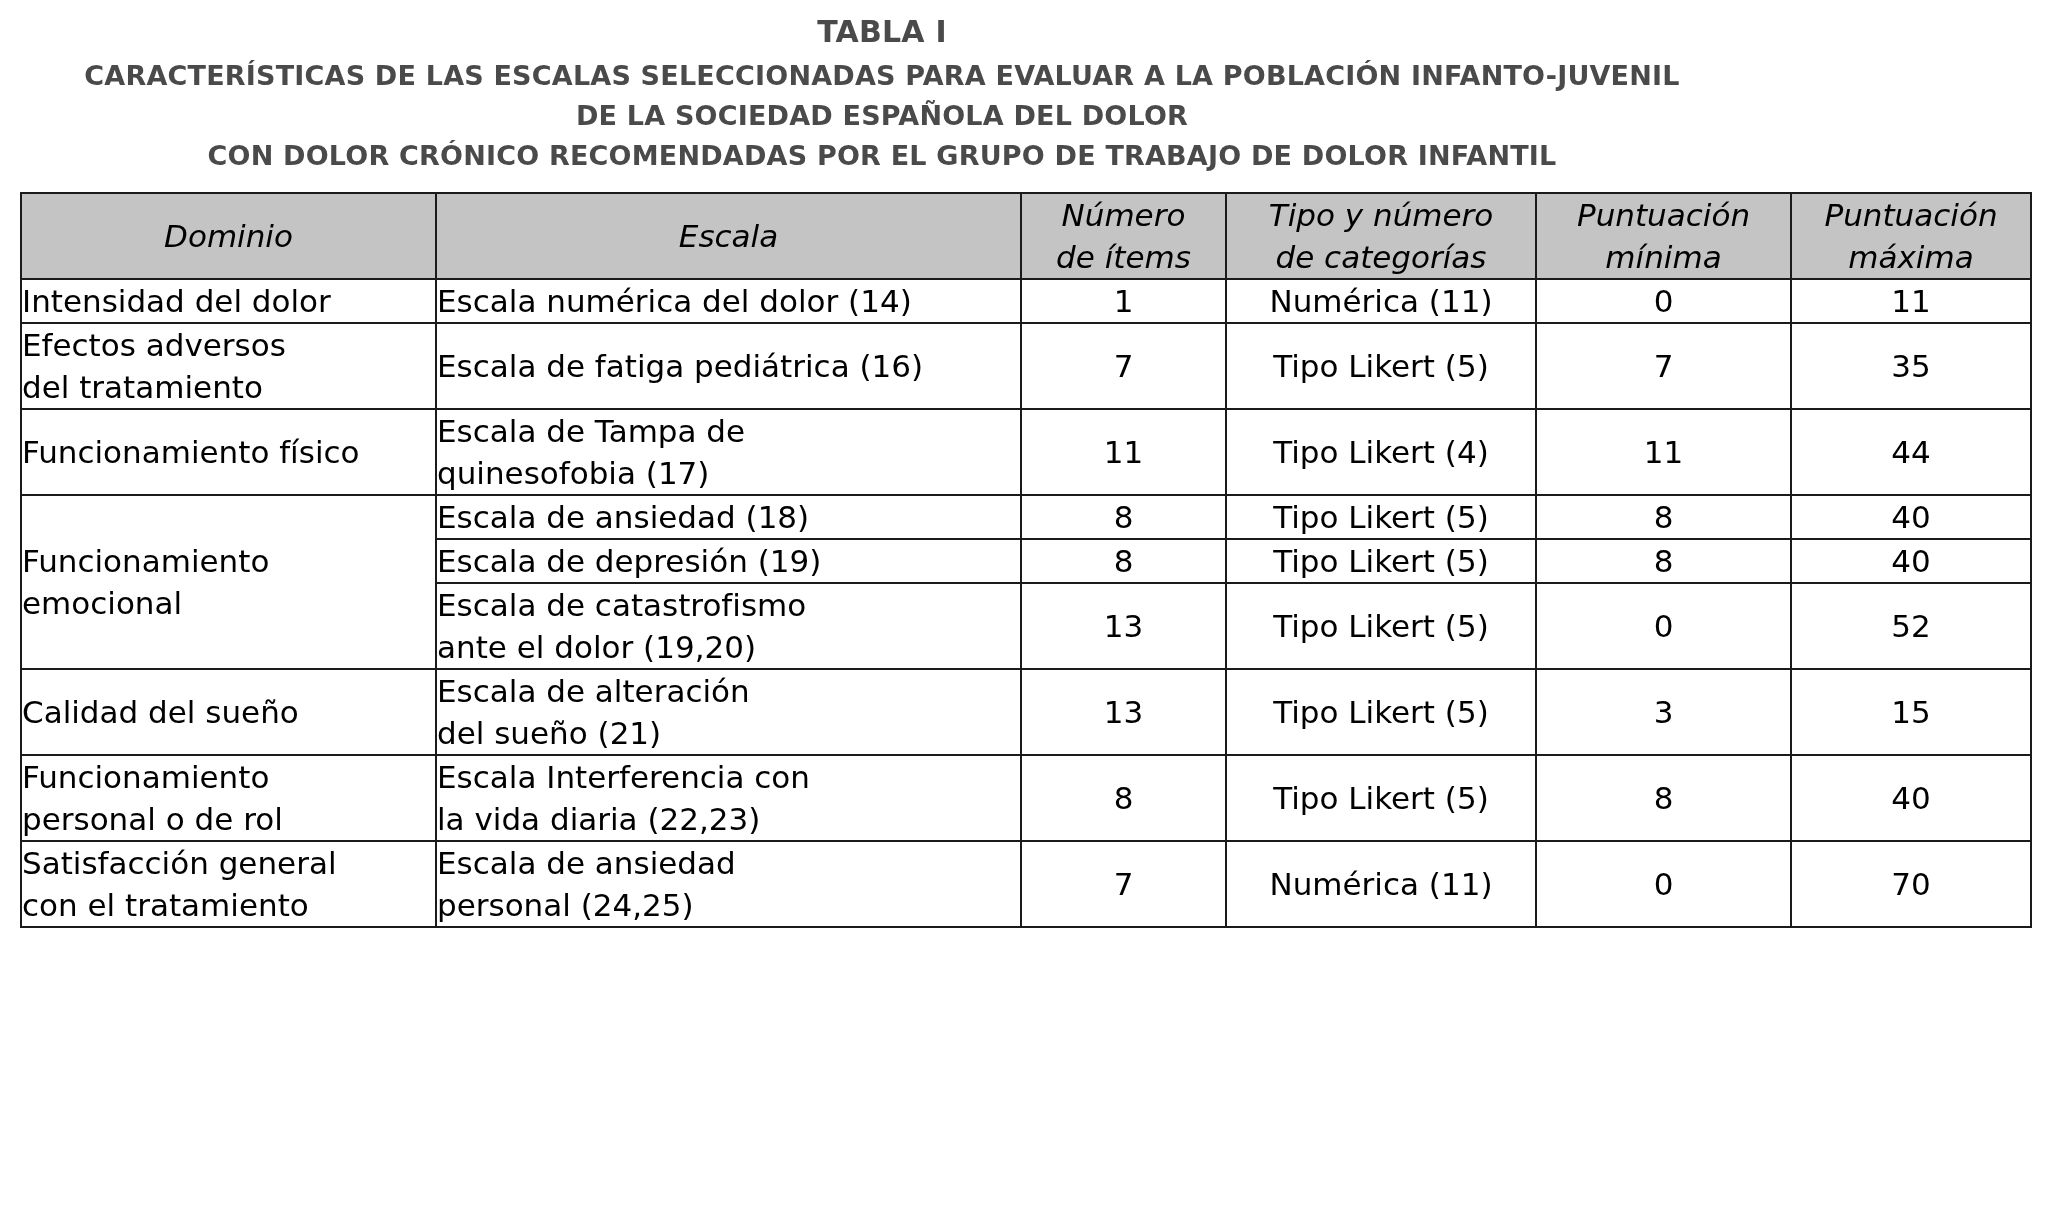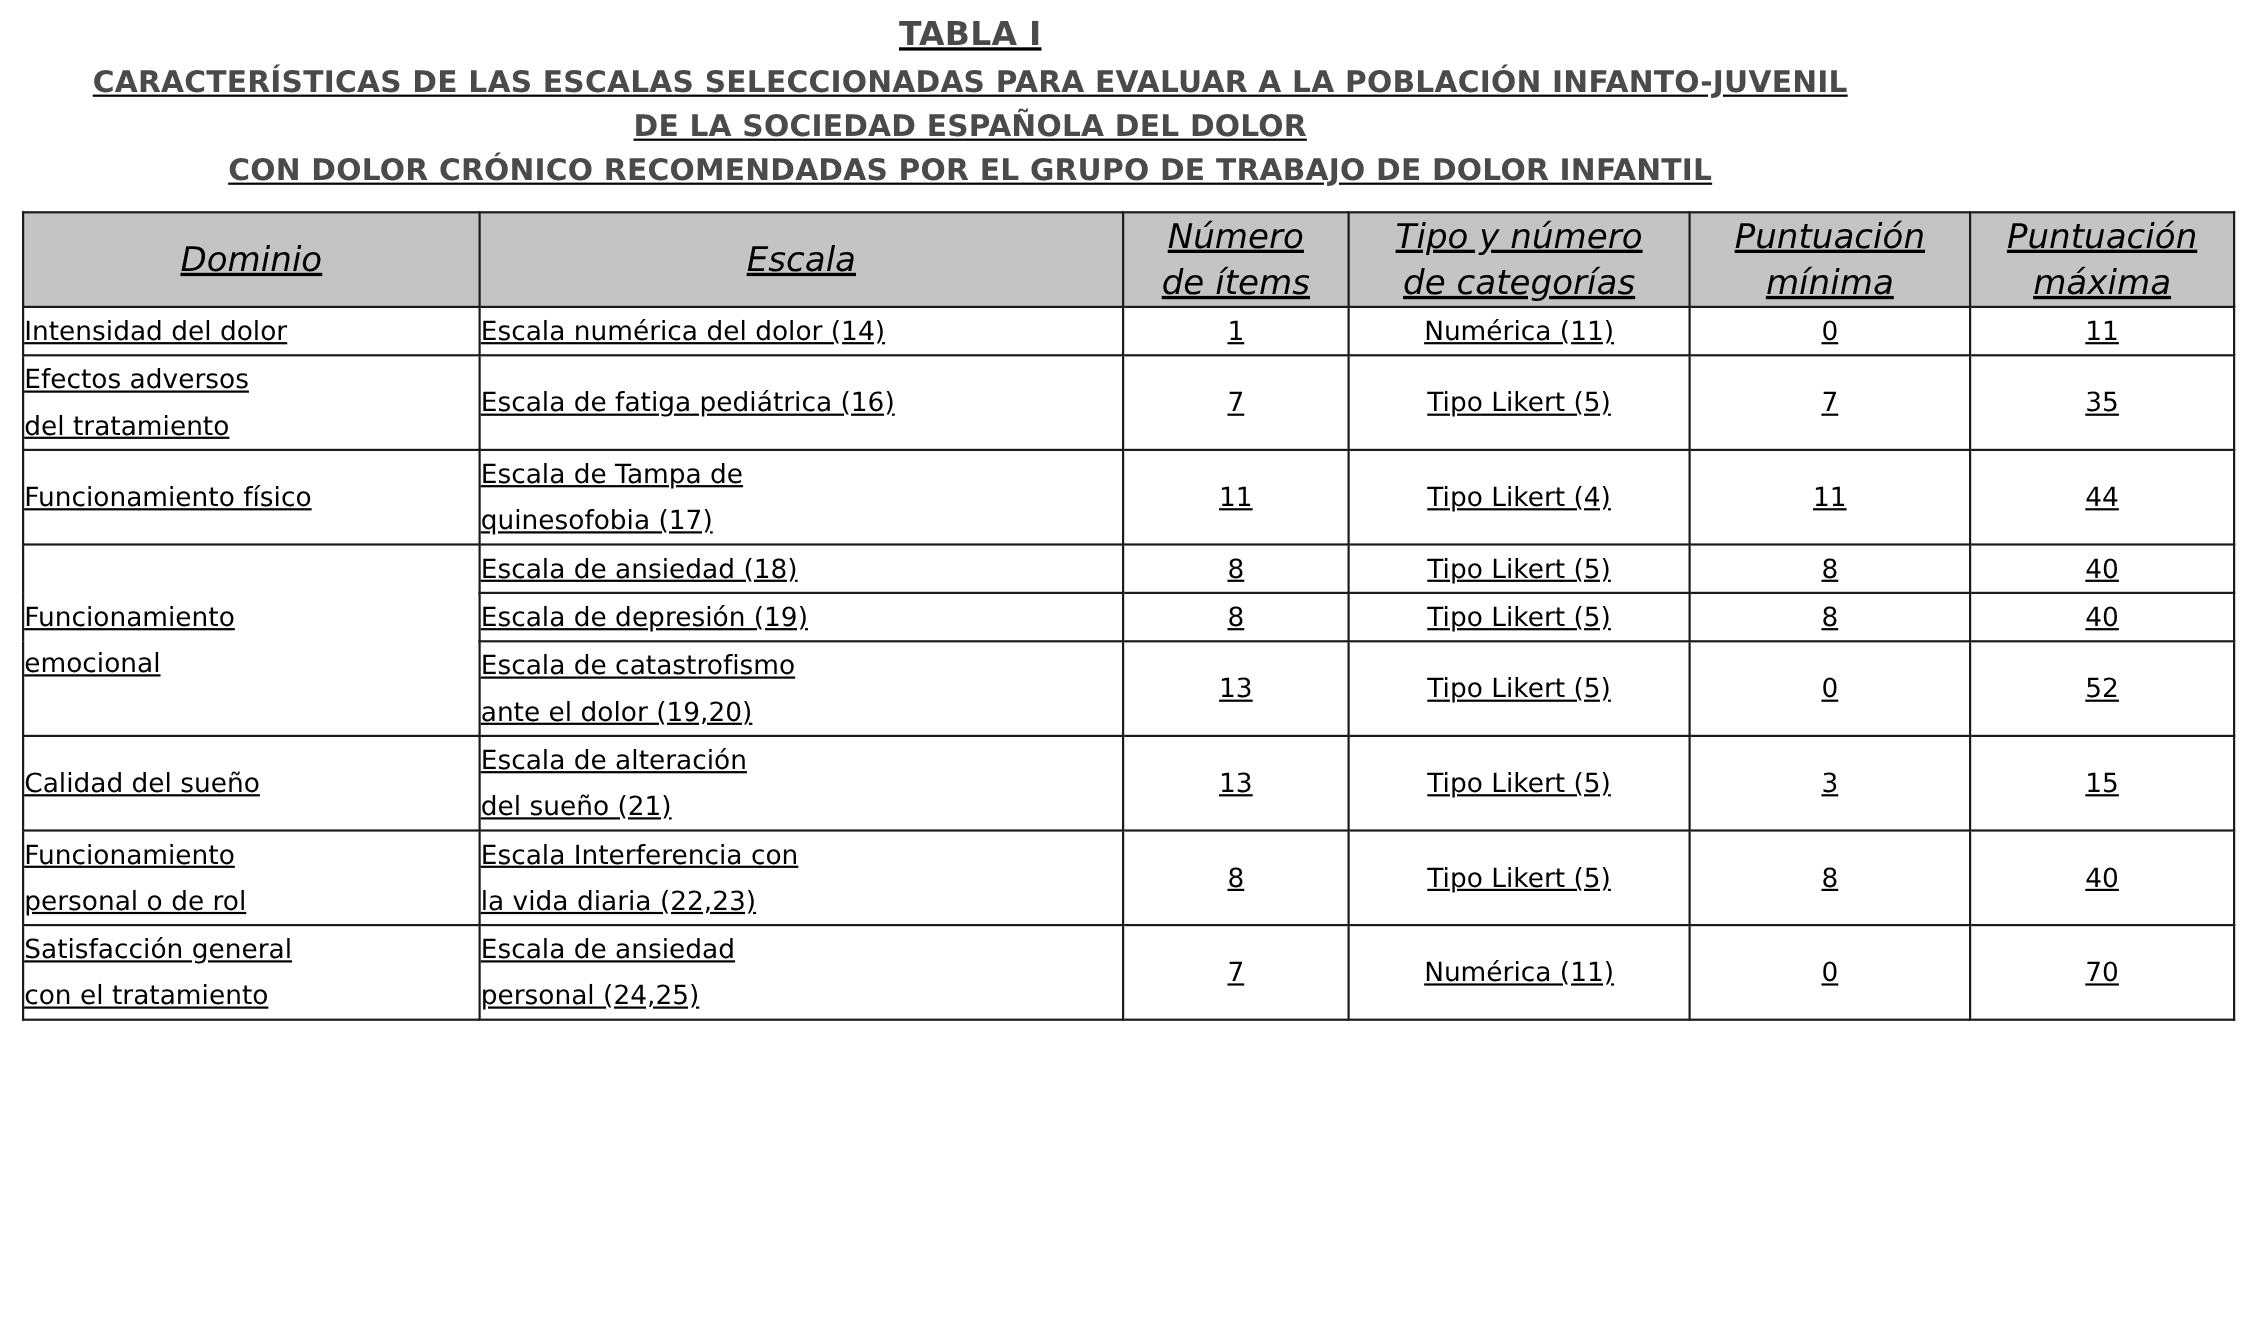--- a/index.html
+++ b/index.html
@@ -11,21 +11,20 @@
     width: 2050px;
     height: 1221px;
     font-family: "DejaVu Sans", "Liberation Sans", sans-serif;
     color: #000000;
     overflow: hidden;
   }
   .page {
     width: 1764px;
     box-sizing: border-box;
     padding: 10px 20px 0 20px;
-    text-decoration: underline;
   }
   .title-block {
     text-align: center;
     color: #4a4a4a;
     font-weight: bold;
     letter-spacing: 0.2px;
   }
   .title-main {
     font-size: 30px;
     line-height: 44px;
@@ -50,21 +49,21 @@
   thead th {
     background: #c4c4c4;
     font-style: italic;
     font-weight: normal;
     font-size: 31px;
     line-height: 42px;
     padding: 14px 8px;
     text-align: center;
   }
   .cell {
-    font-size: 24px;
+    font-size: 31px;
     line-height: 42px;
     padding: 12px 14px;
   }
   .cell.center {
     text-align: center;
     padding-left: 6px;
     padding-right: 6px;
   }
   .cell.left {
     text-align: left;

